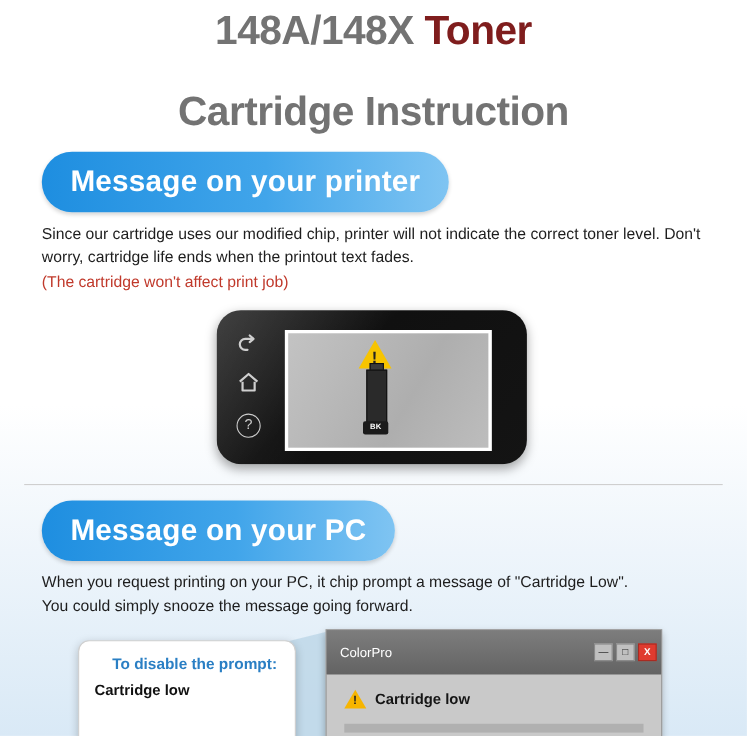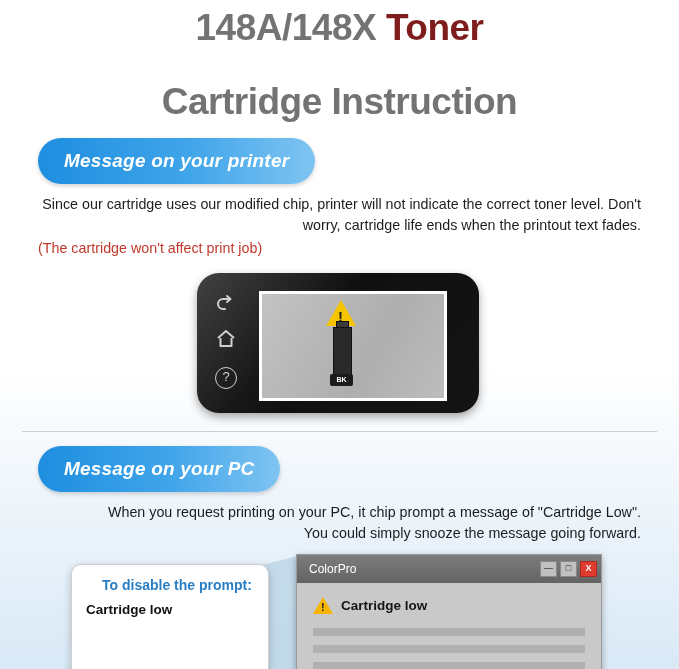--- a/index.html
+++ b/index.html
@@ -30,39 +30,37 @@
   }
   .t-orange { color: #737373; }
   .t-blue { color: #7f1d1d; margin-top: 28px; }
   .t-lblue { color: #737373; margin-top: 30px; }
 
   
   .pill {
     display: inline-block;
     color: #fff;
     font-weight: bold;
-    font-size: 19px;
+    font-size: 27px;
     padding: 12px 26px 12px 26px;
     border-radius: 28px;
     background: linear-gradient(90deg, #1e8ee0 0%, #41a5ea 55%, #7fc4f2 100%);
     box-shadow: 0 2px 4px rgba(0,0,0,0.18);
     letter-spacing: 0.2px;
-    font-style: italic;
   }
   .pill-row {
     margin-left: 38px;
     margin-top: 14px;
   }
 
   .body-text {
     margin: 10px 38px 0 38px;
     font-size: 14.3px;
     line-height: 21px;
     color: #1d1d1d;
-    text-align: right;
   }
   .note-red {
     margin: 2px 38px 0 38px;
     font-size: 14.3px;
     line-height: 21px;
     color: #c0392b;
   }
 
   
   .printer-area {
@@ -189,21 +187,21 @@
     position: absolute;
     left: 296px;
     top: 0px;
     width: 304px;
     height: 170px;
     background: #c9c9c9;
     border: 1px solid #9a9a9a;
     box-shadow: 0 3px 7px rgba(0,0,0,0.3);
   }
   .titlebar {
-    height: 28px;
+    height: 40px;
     background: #6f6f6f;
     display: flex;
     align-items: center;
     padding: 0 4px 0 12px;
     background-image: linear-gradient(180deg, #7d7d7d 0%, #636363 100%);
   }
   .titlebar .t-title {
     color: #ffffff;
     font-size: 12px;
     flex: 1;

